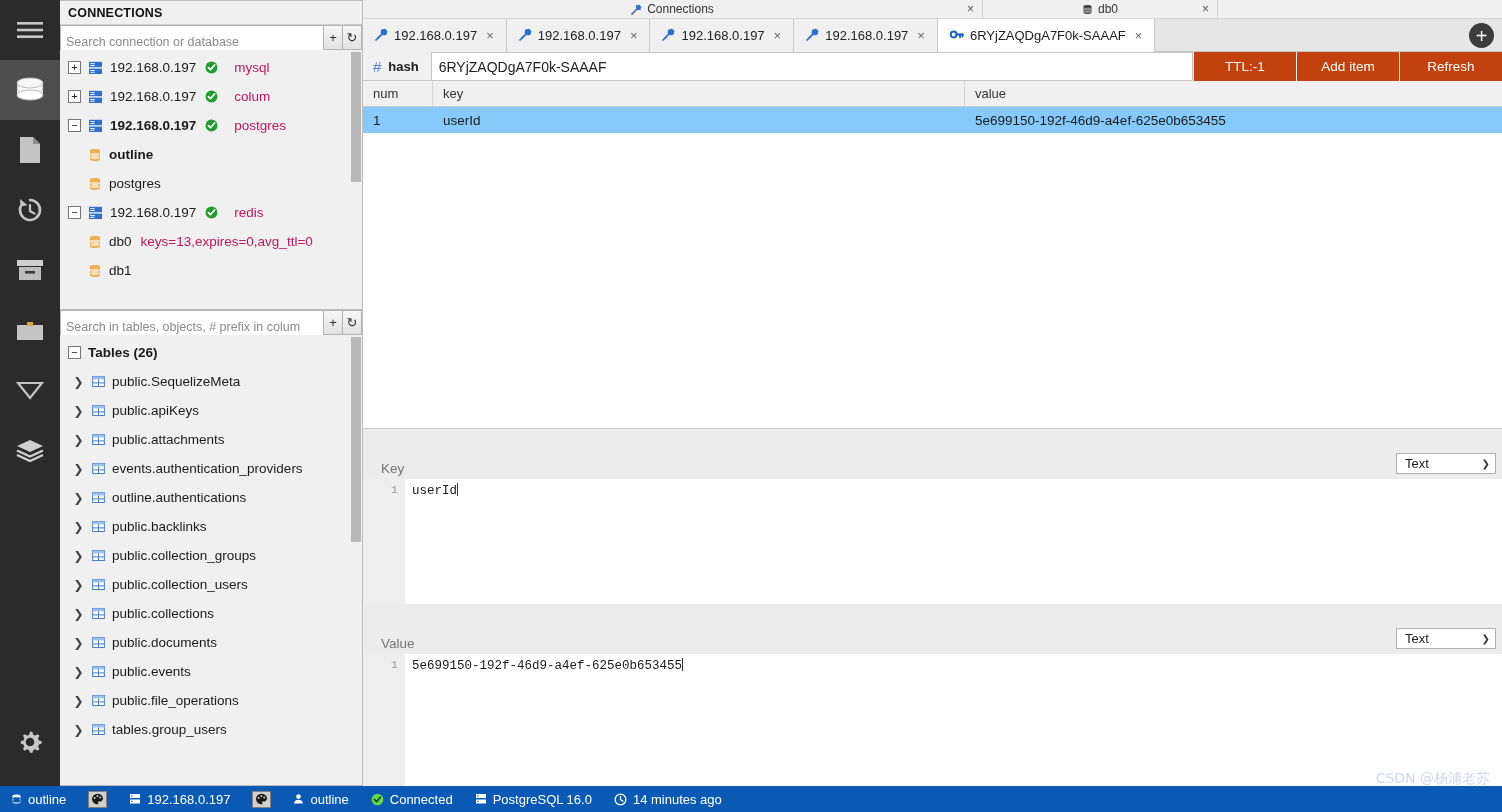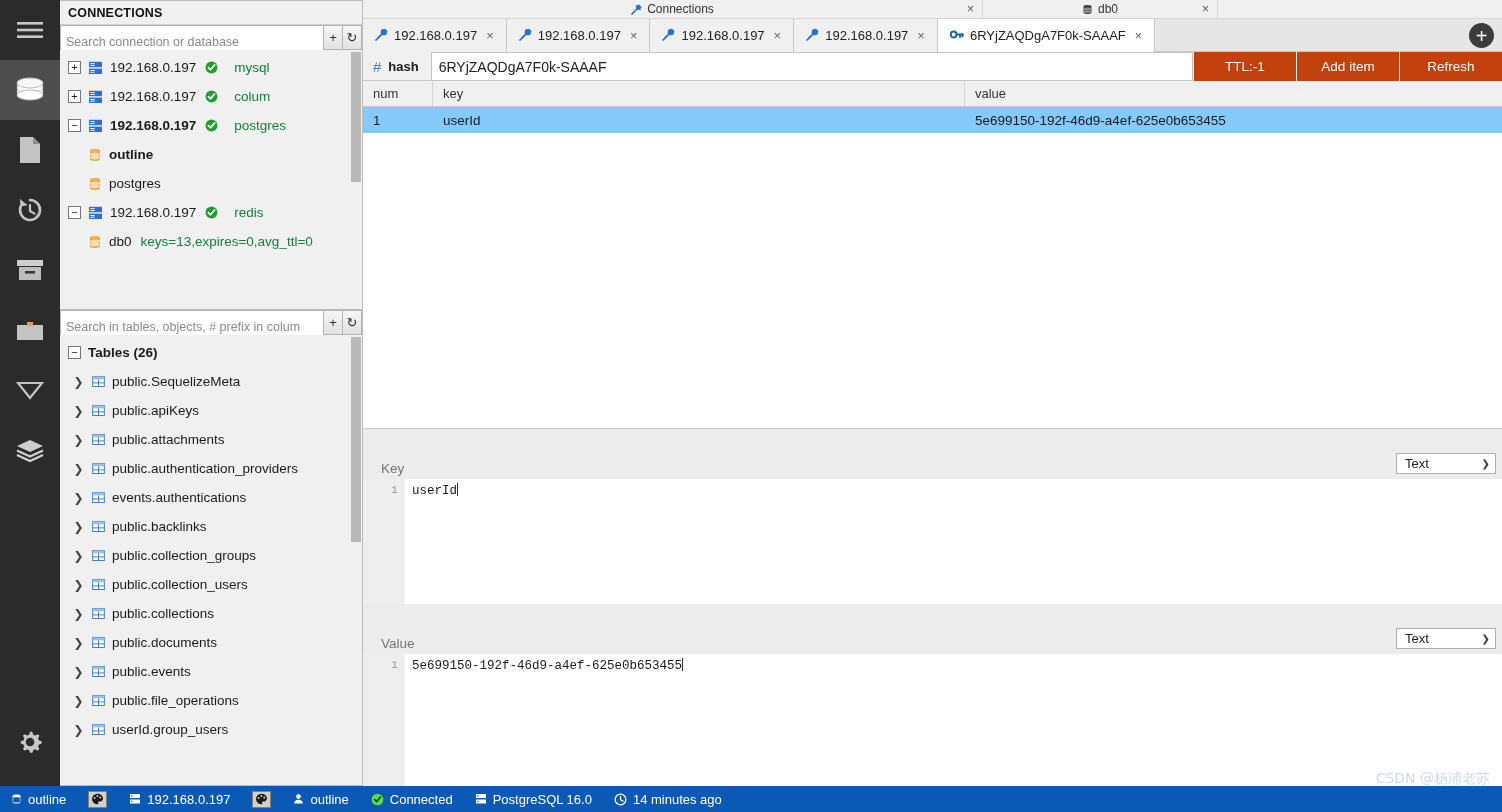--- a/index.html
+++ b/index.html
@@ -64,21 +64,21 @@
   .node { display: flex; align-items: center; height: 29px; padding-left: 8px; white-space: nowrap; cursor: pointer; }
   .node .toggle {
     width: 13px; height: 13px; border: 1px solid #767676; background: #fff;
     font-size: 11px; line-height: 11px; text-align: center; color: #222;
     margin-right: 7px; flex-shrink: 0; font-family: "Liberation Sans", sans-serif;
   }
   .node .chev { width: 13px; margin-right: 7px; color: #444; font-size: 12px; flex-shrink: 0; text-align: center; }
   .node .ico { margin-right: 7px; flex-shrink: 0; display: flex; align-items: center; }
   .node .lbl { color: #1a1a1a; font-size: 13.5px; }
   .node .lbl.b { font-weight: bold; }
-  .node .sub { color: #15803d; font-size: 13.5px; margin-left: 9px; }
+  .node .sub { color: #be185d; font-size: 13.5px; margin-left: 9px; }
   .node.indent1 { padding-left: 28px; }
   .node.tbl { padding-left: 12px; }
 
   
   .main { flex: 1; display: flex; flex-direction: column; min-width: 0; background: #f0f0f0; }
 
   .tabgroup-bar {
     height: 19px; background: #f0f0f0; display: flex; align-items: stretch;
     border-bottom: 1px solid #d6d6d6;
   }
@@ -386,20 +386,32 @@
                   <ellipse cx="7" cy="3" rx="5" ry="1.9" fill="#e8a33d"></ellipse>
                   <path d="M2 3 v8 a5 1.9 0 0 0 10 0 V3" fill="#e8a33d"></path>
                   <ellipse cx="7" cy="6.4" rx="5" ry="1.8" fill="#fff" opacity=".62"></ellipse>
                   <ellipse cx="7" cy="9.6" rx="5" ry="1.8" fill="#fff" opacity=".62"></ellipse>
                   <ellipse cx="7" cy="3" rx="5" ry="1.9" fill="#f0b152"></ellipse>
                 </svg>
               </span>
               <span class="lbl">db0</span>
               <span class="sub">keys=13,expires=0,avg_ttl=0</span>
             </div>
+            <div class="node indent1">
+              <span class="ico">
+                <svg width="14" height="14" viewBox="0 0 14 14">
+                  <ellipse cx="7" cy="3" rx="5" ry="1.9" fill="#e8a33d"></ellipse>
+                  <path d="M2 3 v8 a5 1.9 0 0 0 10 0 V3" fill="#e8a33d"></path>
+                  <ellipse cx="7" cy="6.4" rx="5" ry="1.8" fill="#fff" opacity=".62"></ellipse>
+                  <ellipse cx="7" cy="9.6" rx="5" ry="1.8" fill="#fff" opacity=".62"></ellipse>
+                  <ellipse cx="7" cy="3" rx="5" ry="1.9" fill="#f0b152"></ellipse>
+                </svg>
+              </span>
+              <span class="lbl">db1</span>
+            </div>
           </div>
       </div>
 
       <div class="panel panel-tables">
         <div class="search-row">
           <input type="text" placeholder="Search in tables, objects, # prefix in colum" style="">
           <div class="mini-btn">+</div>
           <div class="mini-btn">↻</div>
         </div>
         <div class="tree" id="tables-tree">
@@ -449,33 +461,33 @@
             <div class="node tbl">
               <span class="chev">❯</span>
               <span class="ico">
                 <svg width="13" height="13" viewBox="0 0 14 14">
                   <rect x="0.7" y="1.6" width="12.6" height="10.8" fill="#fff" stroke="#4a7ec0" stroke-width="1.1"></rect>
                   <rect x="0.7" y="1.6" width="12.6" height="3.1" fill="#9dc0e8"></rect>
                   <line x1="7" y1="4.7" x2="7" y2="12.4" stroke="#4a7ec0" stroke-width="1.1"></line>
                   <line x1="0.7" y1="8.5" x2="13.3" y2="8.5" stroke="#4a7ec0" stroke-width="1.1"></line>
                 </svg>
               </span>
-              <span class="lbl">public.authentication_providers</span>
-            </div>
-            <div class="node tbl">
-              <span class="chev">❯</span>
-              <span class="ico">
-                <svg width="13" height="13" viewBox="0 0 14 14">
-                  <rect x="0.7" y="1.6" width="12.6" height="10.8" fill="#fff" stroke="#4a7ec0" stroke-width="1.1"></rect>
-                  <rect x="0.7" y="1.6" width="12.6" height="3.1" fill="#9dc0e8"></rect>
-                  <line x1="7" y1="4.7" x2="7" y2="12.4" stroke="#4a7ec0" stroke-width="1.1"></line>
-                  <line x1="0.7" y1="8.5" x2="13.3" y2="8.5" stroke="#4a7ec0" stroke-width="1.1"></line>
-                </svg>
-              </span>
-              <span class="lbl">events.authentications</span>
+              <span class="lbl">events.authentication_providers</span>
+            </div>
+            <div class="node tbl">
+              <span class="chev">❯</span>
+              <span class="ico">
+                <svg width="13" height="13" viewBox="0 0 14 14">
+                  <rect x="0.7" y="1.6" width="12.6" height="10.8" fill="#fff" stroke="#4a7ec0" stroke-width="1.1"></rect>
+                  <rect x="0.7" y="1.6" width="12.6" height="3.1" fill="#9dc0e8"></rect>
+                  <line x1="7" y1="4.7" x2="7" y2="12.4" stroke="#4a7ec0" stroke-width="1.1"></line>
+                  <line x1="0.7" y1="8.5" x2="13.3" y2="8.5" stroke="#4a7ec0" stroke-width="1.1"></line>
+                </svg>
+              </span>
+              <span class="lbl">outline.authentications</span>
             </div>
             <div class="node tbl">
               <span class="chev">❯</span>
               <span class="ico">
                 <svg width="13" height="13" viewBox="0 0 14 14">
                   <rect x="0.7" y="1.6" width="12.6" height="10.8" fill="#fff" stroke="#4a7ec0" stroke-width="1.1"></rect>
                   <rect x="0.7" y="1.6" width="12.6" height="3.1" fill="#9dc0e8"></rect>
                   <line x1="7" y1="4.7" x2="7" y2="12.4" stroke="#4a7ec0" stroke-width="1.1"></line>
                   <line x1="0.7" y1="8.5" x2="13.3" y2="8.5" stroke="#4a7ec0" stroke-width="1.1"></line>
                 </svg>
@@ -557,21 +569,21 @@
             <div class="node tbl">
               <span class="chev">❯</span>
               <span class="ico">
                 <svg width="13" height="13" viewBox="0 0 14 14">
                   <rect x="0.7" y="1.6" width="12.6" height="10.8" fill="#fff" stroke="#4a7ec0" stroke-width="1.1"></rect>
                   <rect x="0.7" y="1.6" width="12.6" height="3.1" fill="#9dc0e8"></rect>
                   <line x1="7" y1="4.7" x2="7" y2="12.4" stroke="#4a7ec0" stroke-width="1.1"></line>
                   <line x1="0.7" y1="8.5" x2="13.3" y2="8.5" stroke="#4a7ec0" stroke-width="1.1"></line>
                 </svg>
               </span>
-              <span class="lbl">userId.group_users</span>
+              <span class="lbl">tables.group_users</span>
             </div>
           </div>
       </div>
 
     </div>
 
     <div class="main">
 
       <div class="tabgroup-bar">
         <div class="tabgroup g1">

